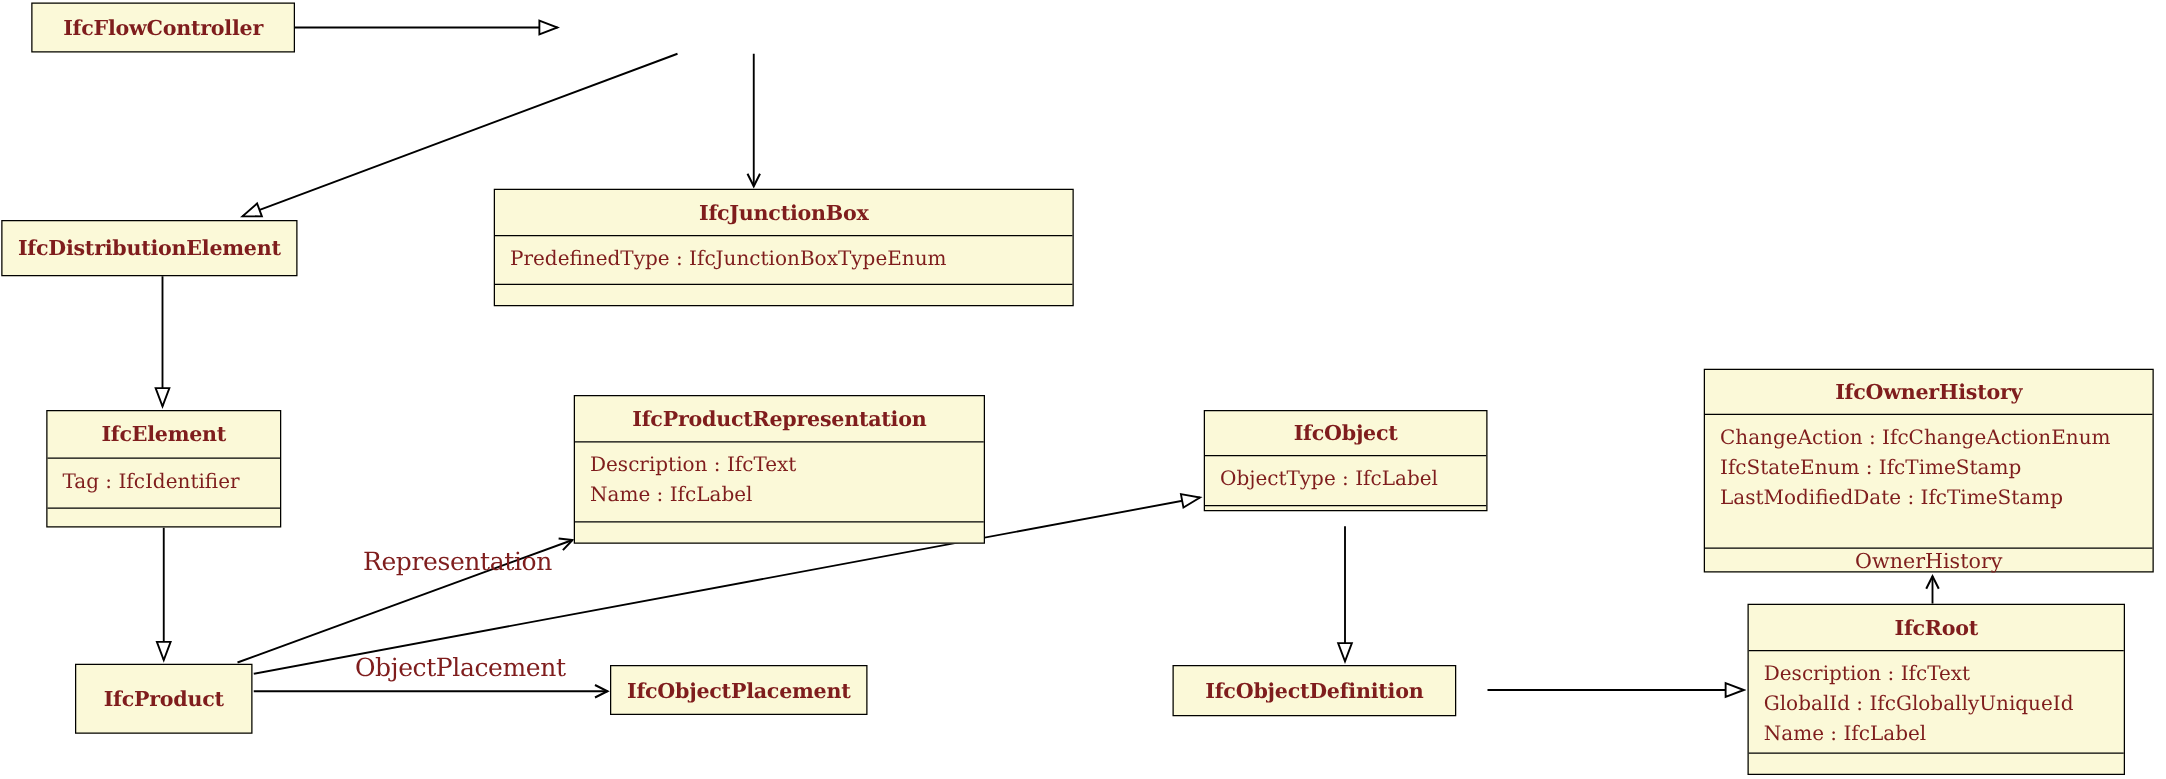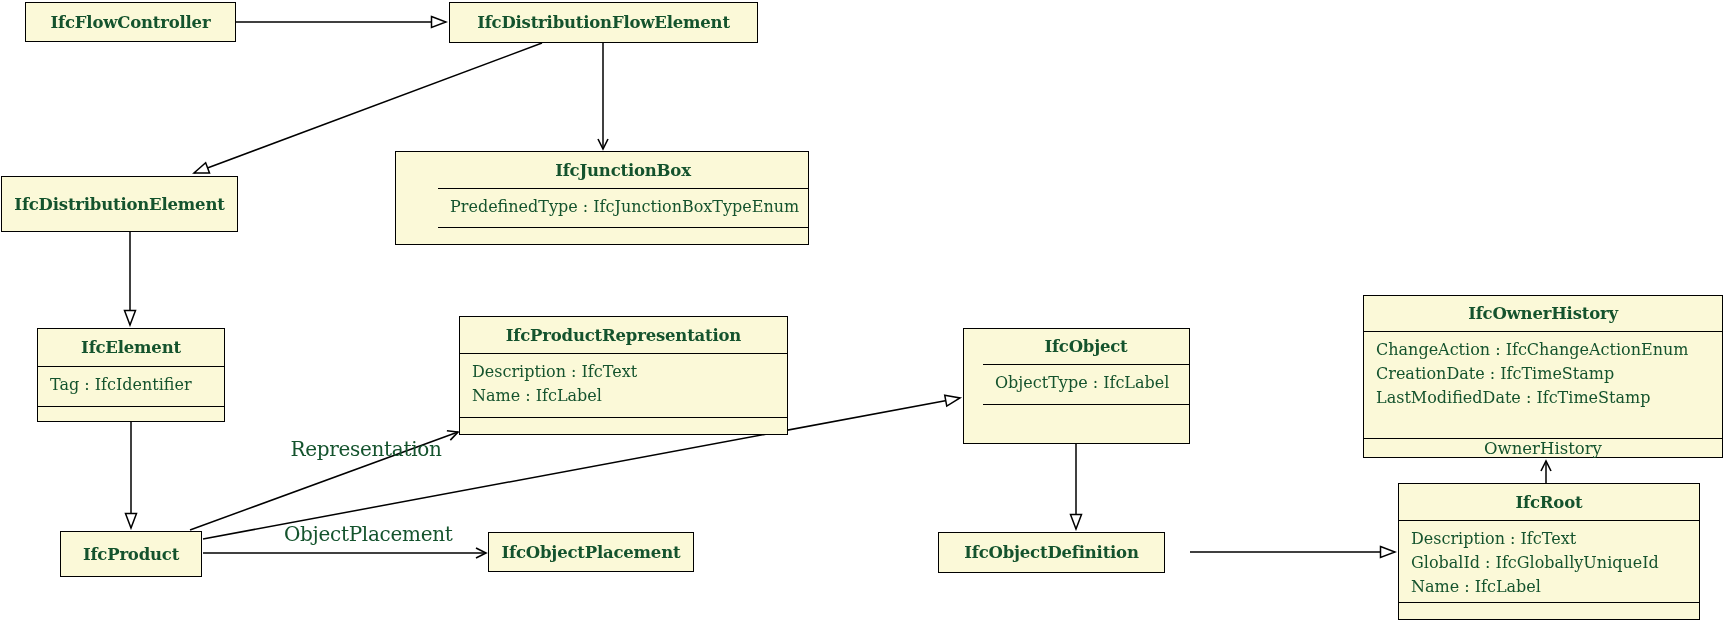--- a/index.html
+++ b/index.html
@@ -1,21 +1,21 @@
 <!DOCTYPE html>
 <html><head>
 <meta charset="utf-8">
 <style>
   html,body{margin:0;padding:0;background:#ffffff;}
   #canvas{
     position:relative;
     width:1733px;height:623px;
     background:#ffffff;
     font-family:"DejaVu Serif","Liberation Serif",serif;
-    color:#14532d;
+    color:#7f1d1d;
     overflow:hidden;
   }
   #edges-svg{position:absolute;left:0;top:0;width:1733px;height:623px;pointer-events:none;}
   .uml-box{
     position:absolute;
     background:#FBF9D8;
     border:1.5px solid #000;
     box-sizing:border-box;
     display:flex;flex-direction:column;
   }
@@ -85,72 +85,69 @@
     <line class="edge-line" x1="203" y1="553" x2="486" y2="553" marker-end="url(#vee)"></line>
     <line class="edge-line" x1="1076" y1="421" x2="1076" y2="529" marker-end="url(#tri)"></line>
     <line class="edge-line" x1="1190" y1="552" x2="1395" y2="552" marker-end="url(#tri)"></line>
     <line class="edge-line" x1="1546" y1="483" x2="1546" y2="461" marker-end="url(#vee)"></line>
   </svg>
 
   <div class="uml-box" style="left:25px;top:2px;width:211px;height:40px;">
     <div class="uml-title fill">IfcFlowController</div>
   </div>
 
-  <div class="uml-box" style="left:449px;top:2px;width:309px;height:41px;">
-    <div class="uml-title fill">IfcDistributionFlowElement</div>
-  </div>
 
-  <div class="uml-box" style="left:395px;top:151px;width:414px;height:94px;padding-left:42px;">
+  <div class="uml-box" style="left:395px;top:151px;width:464px;height:94px;">
     <div class="uml-title" style="height:36px;">IfcJunctionBox</div>
     <div class="uml-attrs" style="height:39px;">
       <div class="uml-attr">PredefinedType : IfcJunctionBoxTypeEnum</div>
     </div>
     <div class="uml-empty"></div>
   </div>
 
-  <div class="uml-box" style="left:1px;top:176px;width:237px;height:56px;justify-content:flex-end;">
+  <div class="uml-box" style="left:1px;top:176px;width:237px;height:45px;justify-content:flex-end;">
     <div class="uml-title fill">IfcDistributionElement</div>
   </div>
 
   <div class="uml-box" style="left:37px;top:328px;width:188px;height:94px;">
     <div class="uml-title" style="height:37px;">IfcElement</div>
     <div class="uml-attrs" style="height:40px;">
       <div class="uml-attr">Tag : IfcIdentifier</div>
     </div>
     <div class="uml-empty"></div>
   </div>
 
   <div class="uml-box" style="left:459px;top:316px;width:329px;height:119px;">
     <div class="uml-title" style="height:36px;">IfcProductRepresentation</div>
     <div class="uml-attrs" style="height:64px;">
       <div class="uml-attr">Description : IfcText</div>
       <div class="uml-attr">Name : IfcLabel</div>
     </div>
     <div class="uml-empty"></div>
   </div>
 
-  <div class="uml-box" style="left:963px;top:328px;width:227px;height:116px;padding-left:19px;">
+  <div class="uml-box" style="left:963px;top:328px;width:227px;height:81px;">
     <div class="uml-title" style="height:35px;">IfcObject</div>
     <div class="uml-attrs" style="height:40px;">
       <div class="uml-attr">ObjectType : IfcLabel</div>
     </div>
     <div class="uml-empty"></div>
   </div>
 
   <div class="uml-box" style="left:1363px;top:295px;width:360px;height:163px;">
     <div class="uml-title" style="height:35px;">IfcOwnerHistory</div>
     <div class="uml-attrs" style="height:107px;">
       <div class="uml-attr">ChangeAction : IfcChangeActionEnum</div>
-      <div class="uml-attr">CreationDate : IfcTimeStamp</div>
+      <div class="uml-attr">IfcStateEnum : IfcTimeStamp</div>
       <div class="uml-attr">LastModifiedDate : IfcTimeStamp</div>
     </div>
     <div class="uml-footer">OwnerHistory</div>
   </div>
 
-  <div class="uml-box" style="left:60px;top:531px;width:142px;height:46px;">
+  <div class="uml-box" style="left:60px;top:531px;width:142px;height:56px;">
     <div class="uml-title fill">IfcProduct</div>
   </div>
 
   <div class="uml-box" style="left:488px;top:532px;width:206px;height:40px;">
     <div class="uml-title fill">IfcObjectPlacement</div>
   </div>
 
   <div class="uml-box" style="left:938px;top:532px;width:227px;height:41px;">
     <div class="uml-title fill">IfcObjectDefinition</div>
   </div>

